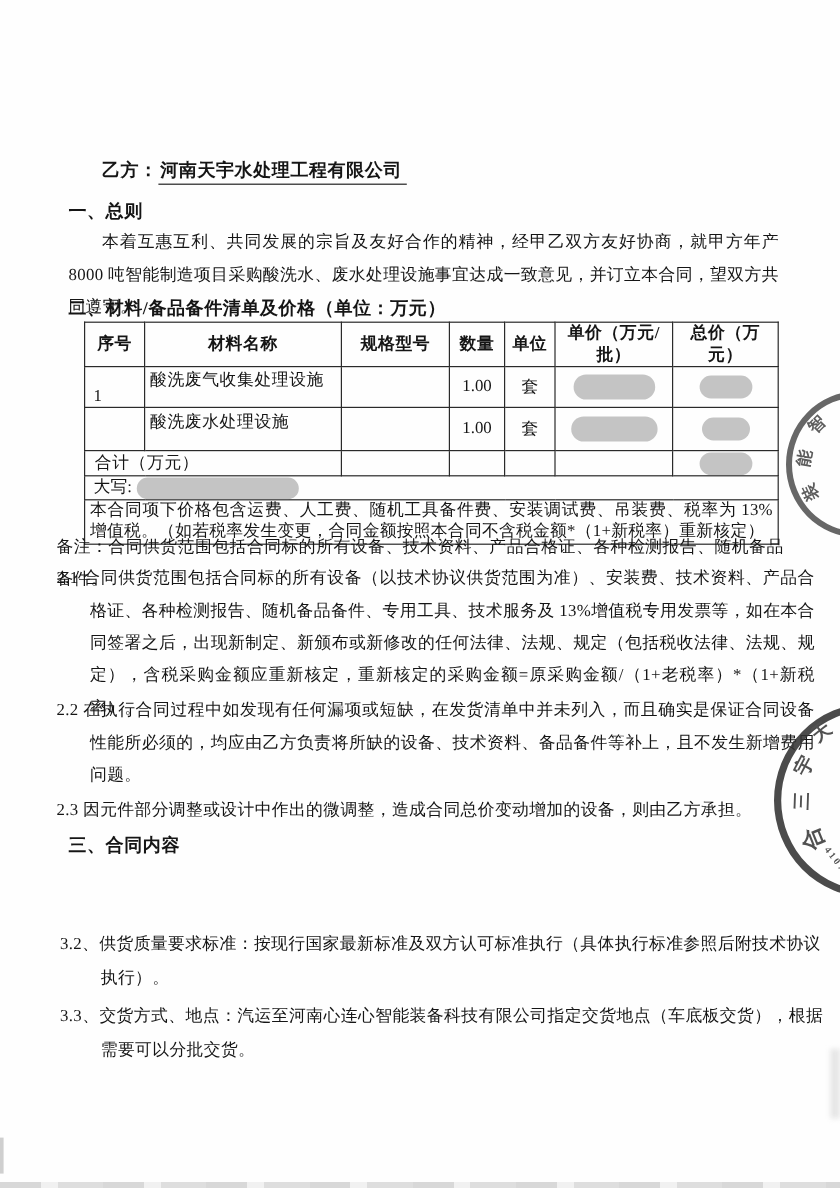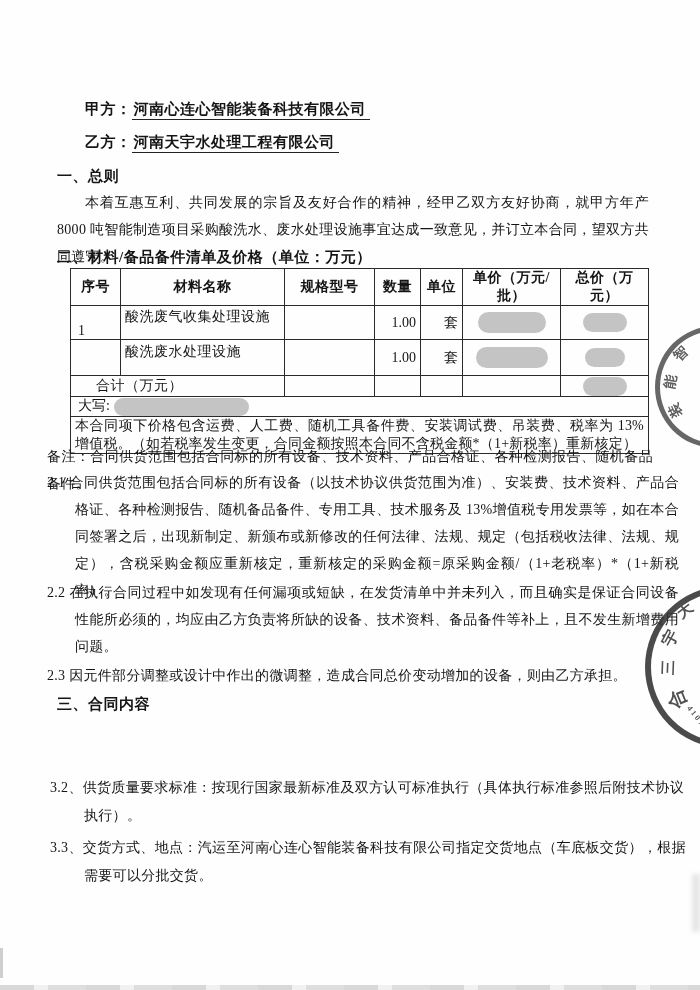--- a/index.html
+++ b/index.html
@@ -10,21 +10,21 @@
   .party-name{border-bottom:1.5px solid #222;padding:0 4px 2px 2px;}
   .heading{font-size:15px;font-weight:bold;letter-spacing:.5px;}
   .para{font-size:14px;line-height:27px;text-align:justify;letter-spacing:.3px;margin:0;}
   .indent2{text-indent:2em;}
   .hang{padding-left:28px;text-indent:-28px;}
   .hang34{padding-left:34px;text-indent:-34px;}
   
   table.price{border-collapse:collapse;table-layout:fixed;width:578px;font-size:14px;border-radius:16px;}
   table.price td,table.price th{border:1px solid #2a2a2a;padding:0 4px;vertical-align:middle;overflow:hidden;}
   table.price th{font-weight:bold;text-align:center;letter-spacing:.5px;}
-  td.c{text-align:right;}
+  td.c{text-align:center;}
   td.name{padding-left:8px;letter-spacing:.5px;margin-left:16px;}
   tr.hrow{height:27px;} tr.r1{height:34px;} tr.r2{height:36px;} tr.trow{height:21px;} tr.wrow{height:19px;}
   td.note{font-size:14px;line-height:18px;padding:3px 6px;text-align:justify;letter-spacing:.2px;}
   .pill{background:#c4c4c4;border-radius:12px;margin:0 auto;}
   .pill-unit{width:68px;height:21px;}
   .pill-total{width:44px;height:19px;}
   .pill-words{display:inline-block;width:135px;height:18px;vertical-align:middle;margin-left:4px;}
   
   .seal{position:absolute;border-radius:50%;}
   .seal-upper{left:655px;top:326px;width:110px;height:112px;border:5px solid #474747;opacity:.82;filter:blur(.4px);}
@@ -35,23 +35,20 @@
   .bottom-edge{position:absolute;left:0;right:0;bottom:0;height:5px;
     background:repeating-linear-gradient(90deg,#d8d8d8 0 34px,#f1f1f1 34px 48px,#dedede 48px 86px);}
   .left-edge-mark{position:absolute;left:0;top:948px;width:3px;height:30px;background:#cfcfcf;}
   .right-smudge{position:absolute;right:0;top:874px;width:8px;height:58px;background:#e6e6e6;filter:blur(2px);}
 </style>
 </head>
 <body>
 
 <div class="page">
 
-  <div class="abs party-line" style="top:100px;">
-    <span>甲方：</span><span class="party-name">河南心连心智能装备科技有限公司</span>
-  </div>
   <div class="abs party-line" style="top:133px;">
     <span>乙方：</span><span class="party-name">河南天宇水处理工程有限公司</span>
   </div>
 
   <div class="abs heading" style="left:57px;top:167px;">一、总则</div>
   <p class="abs para indent2" style="left:57px;top:189px;width:592px;">本着互惠互利、共同发展的宗旨及友好合作的精神，经甲乙双方友好协商，就甲方年产 8000 吨智能制造项目采购酸洗水、废水处理设施事宜达成一致意见，并订立本合同，望双方共同遵守。</p>
 
   <div class="abs heading" style="left:57px;top:248px;">二、材料/备品备件清单及价格（单位：万元）</div>
 
   <table class="price abs" style="left:70px;top:268px;">
@@ -94,21 +91,21 @@
       <td class="c">1.00</td>
       <td class="c">套</td>
       <td>
             <div class="pill pill-unit" style="width:72px;"></div>
           </td>
       <td>
             <div class="pill pill-total" style="width:40px;"></div>
           </td>
     </tr>
     <tr class="trow">
-      <td colspan="2" style="padding-left:25px;letter-spacing:.5px;">合计（万元）</td>
+      <td colspan="2" style="padding-left:8px;letter-spacing:.5px;">合计（万元）</td>
       <td></td>
       <td></td>
       <td></td>
       <td></td>
       <td>
             <div class="pill pill-total"></div>
           </td>
     </tr>
     <tr class="wrow">
       <td colspan="7" style="padding-left:7px;">

